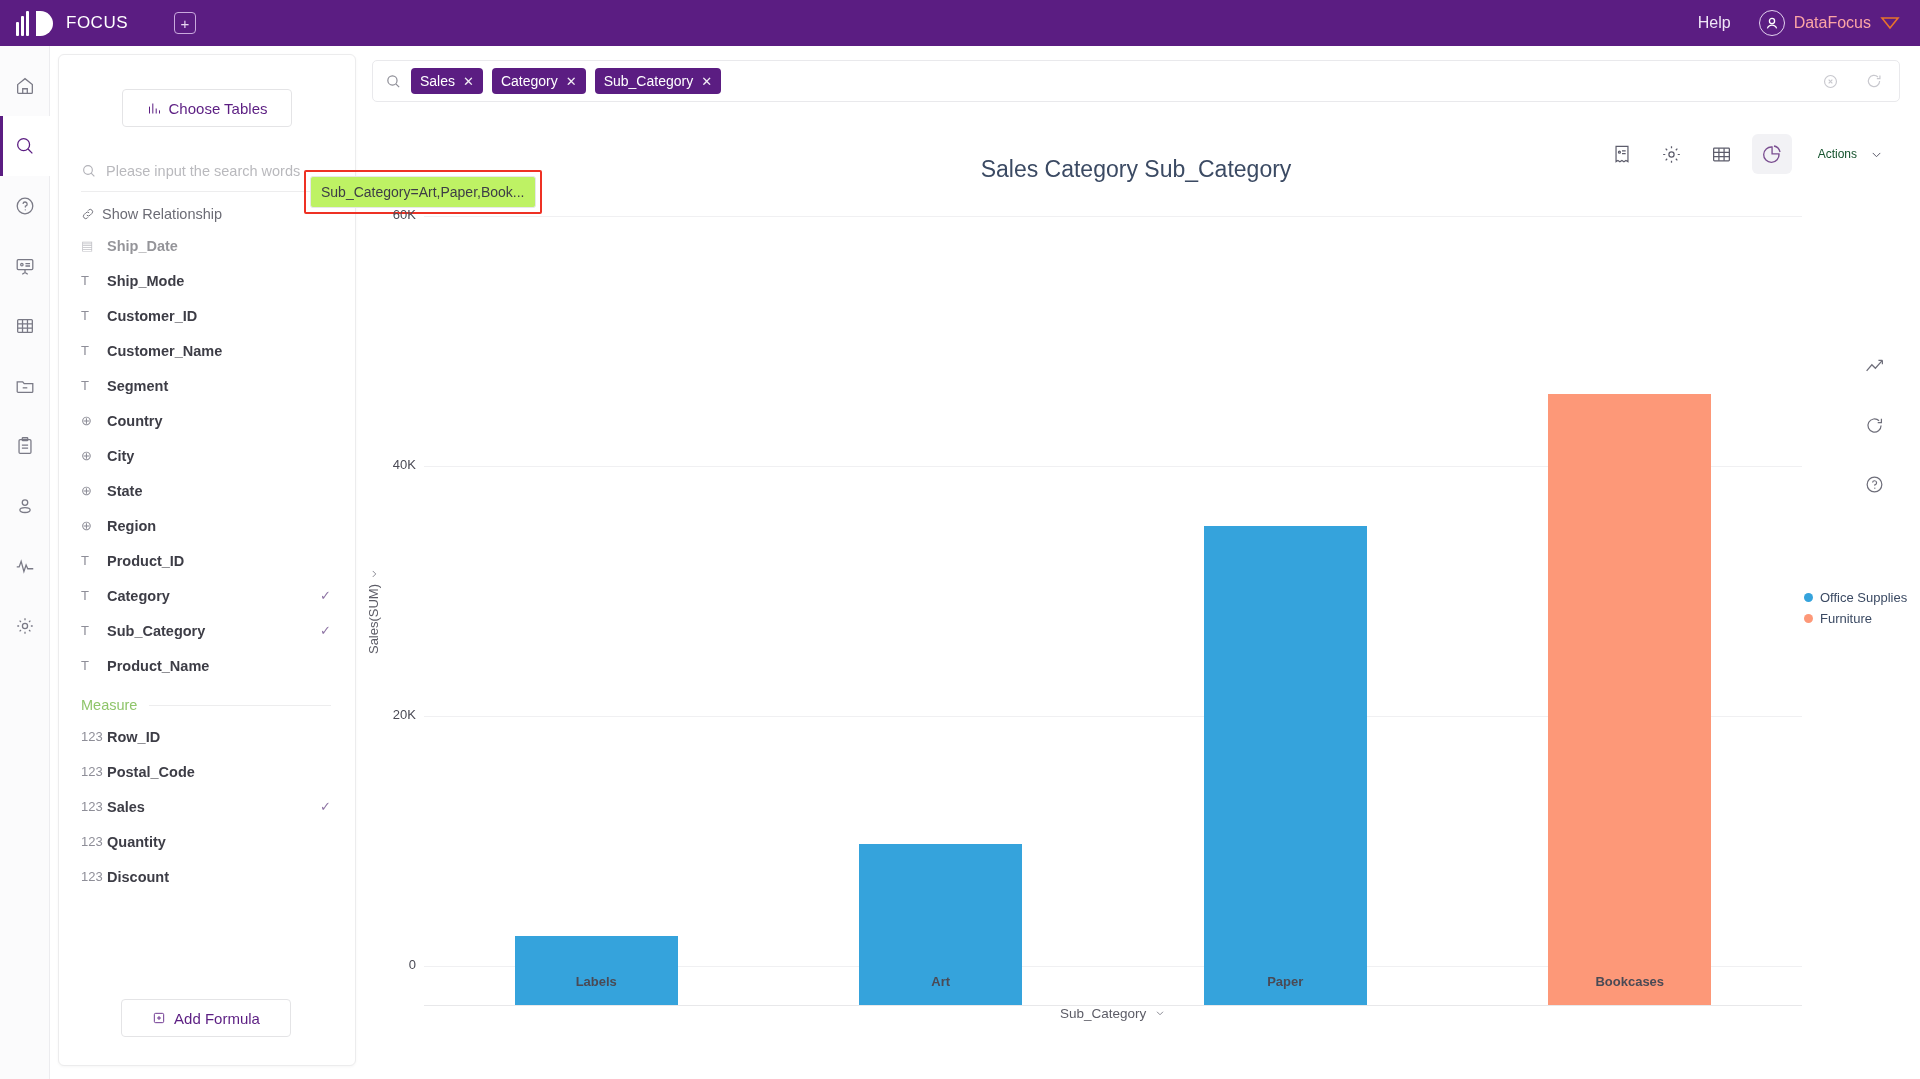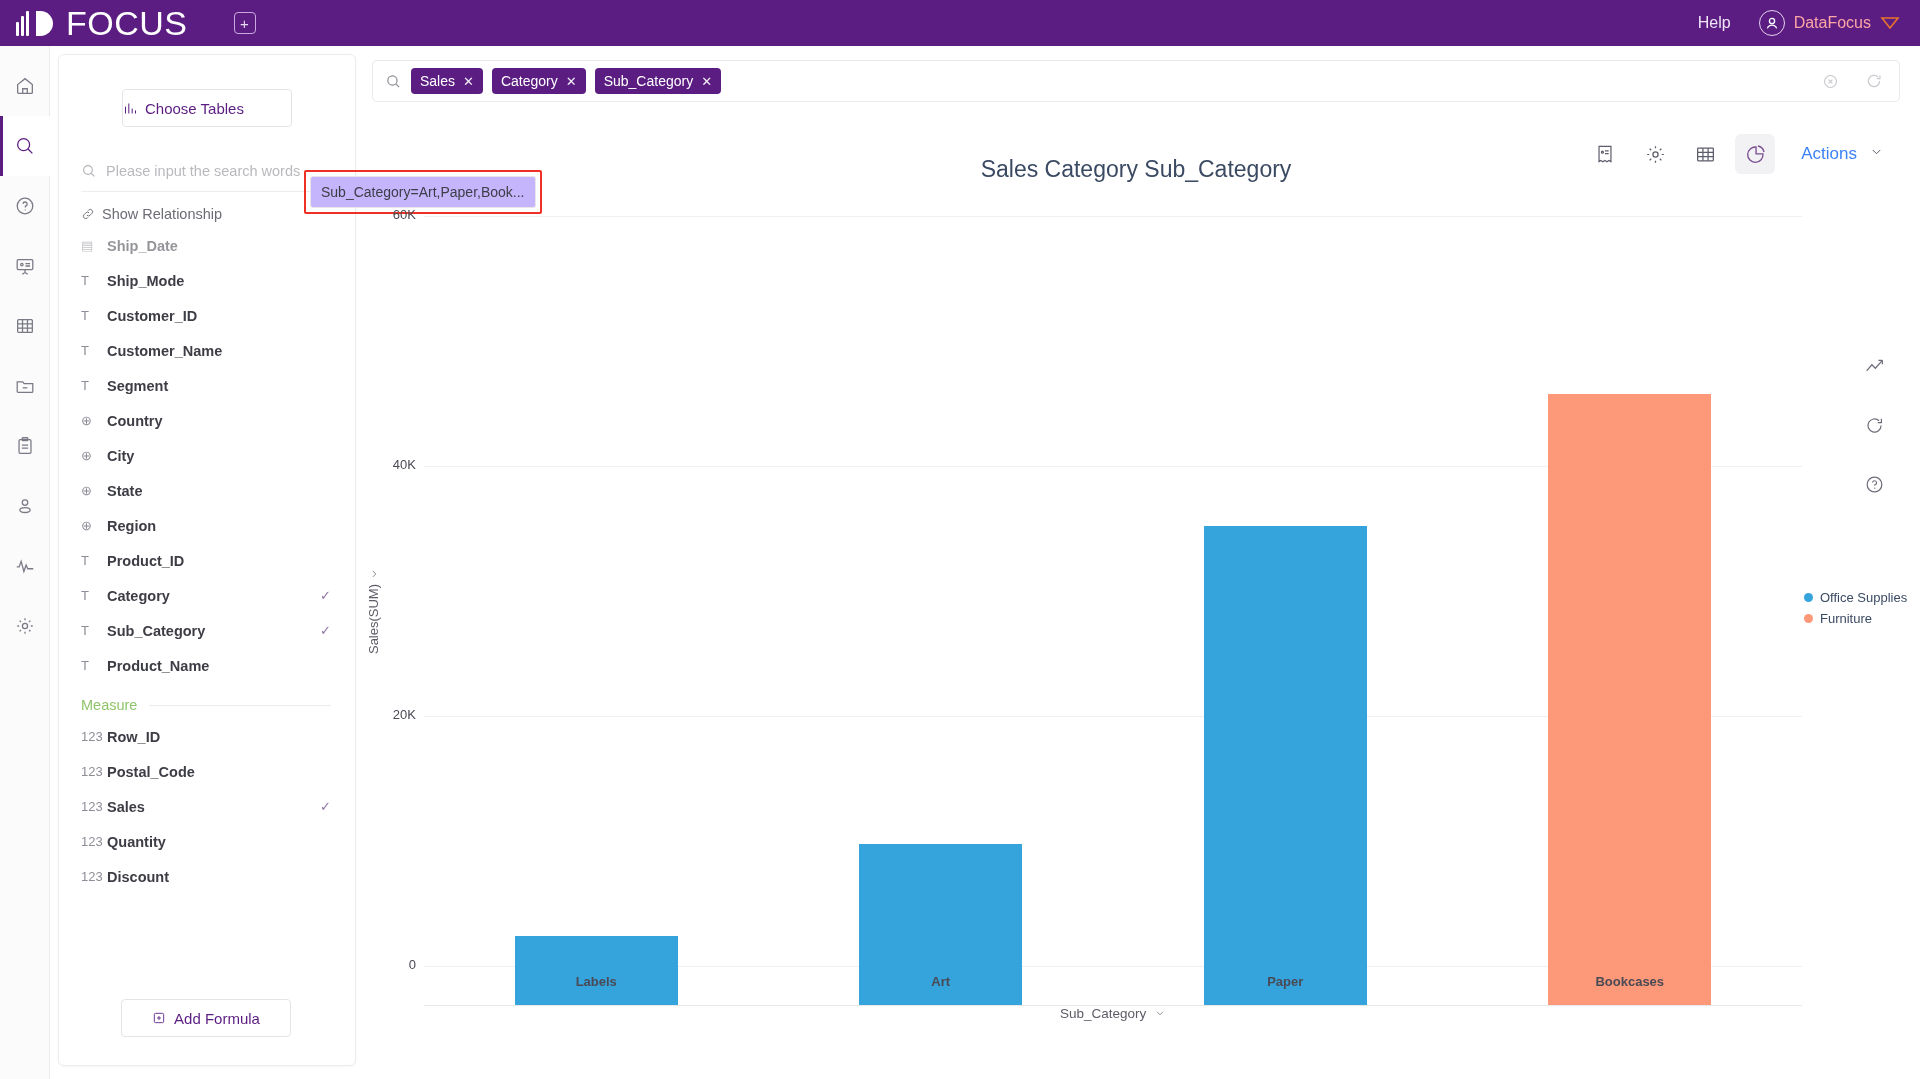--- a/index.html
+++ b/index.html
@@ -18,21 +18,21 @@
   #brand .logo-mark { display: flex; align-items: flex-end; gap: 2px; height: 26px; }
   #brand .logo-mark i { display:block; width: 3px; background:#fff; border-radius:1px; }
   #brand .logo-mark i:nth-child(1){ height: 14px; }
   #brand .logo-mark i:nth-child(2){ height: 20px; }
   #brand .logo-mark i:nth-child(3){ height: 25px; }
   #brand .logo-d {
     width: 17px; height: 25px; background: #fff;
     border-radius: 0 13px 13px 0; margin-left: 1px;
   }
   #brand .brand-text {
-    color:#fff; font-size: 34px; letter-spacing: .5px; margin-left: 7px; font-weight: 400;
+    color:#fff; font-size: 17px; letter-spacing: .5px; margin-left: 7px; font-weight: 400;
   }
   #add-tab-btn {
     margin-left: 46px; width: 22px; height: 22px; border: 1.4px solid #c9a9dd;
     border-radius: 4px; color:#e8d7f2; display:flex; align-items:center;
     justify-content:center; font-size: 15px; line-height: 1; cursor: pointer;
   }
   #topbar-right {
     margin-left: auto; display:flex; align-items:center; gap: 28px; margin-right: 20px;
   }
   #help-link { color:#f0e6f7; font-size: 16px; cursor:pointer; }
@@ -61,21 +61,21 @@
 
   
   #sidebar {
     position: absolute; left: 58px; top: 54px; width: 298px; height: 1012px;
     background:#fff; border:1px solid #ececed; border-radius: 6px;
     box-shadow: 0 1px 3px rgba(0,0,0,.04);
     overflow: hidden;
   }
   #choose-tables {
     margin: 34px auto 0; width: 170px; height: 38px; border:1px solid #e4e4e6;
-    border-radius: 4px; display:flex; align-items:center; justify-content:flex-start;
+    border-radius: 4px; display:flex; align-items:center; justify-content:center;
     gap: 7px; color:#5b1d82; font-size: 15px; cursor:pointer; background:#fff;
   }
   #sidebar-search {
     margin: 36px 22px 0; display:flex; gap: 9px;
     padding-bottom: 12px; border-bottom: 1px solid #ededee;
   }
   #sidebar-search .ph { color:#b9b9bd; font-size: 14.5px; }
   #show-rel {
     margin: 14px 22px 0; display:flex; align-items:center; gap: 7px;
     color:#6c6c75; font-size: 14.5px; cursor:pointer;
@@ -127,32 +127,32 @@
   #viz-toolbar {
     position:absolute; right: 16px; top: 18px; display:flex; align-items:center; gap: 10px;
   }
   .tb-btn {
     width: 40px; height: 40px; border-radius: 6px; display:flex;
     align-items:center; justify-content:center; cursor:pointer;
   }
   .tb-btn.active { background:#f2f2f5; }
   #actions-btn {
     display:flex; align-items:flex-start; gap: 12px; margin-left: 16px;
-    font-size: 17px; color:#3b82f6; cursor:pointer;
+    font-size: 12px; color:#14532d; cursor:pointer;
   }
   #chart-title {
     position:absolute; top: 40px; left: 0; width: 100%; text-align:center;
     font-size: 23px; color:#3b4a63; font-weight: 400;
   }
   #filter-chip-wrap {
     position:absolute; left: -68px; top: 54px; border: 2px solid #ee3124;
     padding: 4px; border-radius: 2px;
   }
   #filter-chip {
-    border:1px solid #e7e7ea; border-radius: 3px; background:#c4b5fd;
+    border:1px solid #e7e7ea; border-radius: 3px; background:#bef264;
     padding: 7px 10px; font-size: 14px; color:#3d3d46; white-space: nowrap; cursor:pointer;
   }
 
   
   #plot {
     position:absolute; left: 0px; top: 100px; width: 1528px; height: 790px;
   }
   #plot-inner {
     position:absolute; left: 0px; top: 0px; right: 0px; bottom: 0px;
   }

